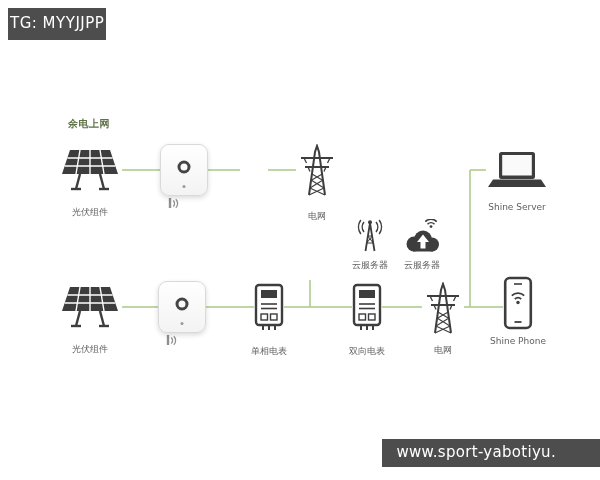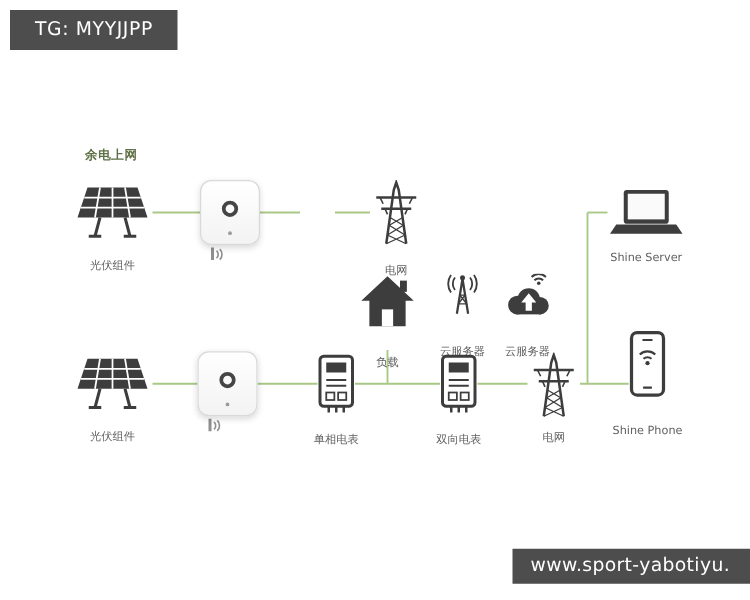--- a/index.html
+++ b/index.html
@@ -16,35 +16,35 @@
   }
   .stage{
     position:relative;width:600px;height:480px;background:#fff;overflow:hidden;
   }
   .connectors{position:absolute;left:0;top:0;}
   .wires line{stroke:var(--connector-line);stroke-width:1.5;}
   .badge{
     position:absolute;background:var(--badge-background);color:#fff;
     white-space:nowrap;line-height:1;
   }
-  .badge-tl{left:8px;top:8px;padding:8px 20px 9px;font-size:15px;letter-spacing:.5px;}
-  .badge-br{right:0;bottom:13px;padding:6px 16px 7px 14px;font-size:15px;letter-spacing:.3px;}
+  .badge-tl{left:8px;top:8px;padding:8px 2px 9px;font-size:15px;letter-spacing:.5px;}
+  .badge-br{right:0;bottom:13px;padding:6px 44px 7px 14px;font-size:15px;letter-spacing:.3px;}
   .heading{
     position:absolute;font-size:10px;font-weight:700;color:var(--heading-text);
     letter-spacing:.5px;white-space:nowrap;
   }
   .node{
     position:absolute;display:flex;flex-direction:column;align-items:center;justify-content:center;
   }
   .node .icon{color:var(--icon-dark);flex:none;}
   .nlabel{
     margin-top:14px;font-size:9px;color:var(--label-text);white-space:nowrap;
     width:max-content;
   }
-  .nlabel.tight{margin-top:22px;}
+  .nlabel.tight{margin-top:6px;}
   .nlabel.mid{margin-top:10px;}
   .inverter{position:absolute;width:48px;display:flex;flex-direction:column;align-items:center;}
   .inverter-body{
     width:48px;height:52px;background:linear-gradient(#ffffff,#f3f3f3);
     border:1px solid #d9d9d9;border-radius:9px;
     box-shadow:0 2px 5px rgba(0,0,0,.15);position:relative;
   }
   .inverter-ring{
     position:absolute;left:50%;top:44%;transform:translate(-50%,-50%);
     width:13px;height:13px;border:3.5px solid #454545;border-radius:50%;
@@ -124,30 +124,20 @@
         <path d="M13 51 L19 8 L21 2 L23 8 L29 51" stroke-width="2"></path>
         <line x1="5" y1="14" x2="37" y2="14" stroke-width="2"></line>
         <line x1="9" y1="23" x2="33" y2="23" stroke-width="2"></line>
         <path d="M8 14 L10.5 19 M34 14 L31.5 19 M12 23 L14 27.5 M30 23 L28 27.5" stroke-width="1.3"></path>
         <path d="M16 30 L26.2 36 M26.2 30 L15.8 36 M15 36 L28 44 M27 36 L14 44 M13.9 44 L29 51 M28.1 44 L13 51" stroke-width="1.1"></path>
       </g>
     </svg>
     <div class="nlabel">电网</div>
   </div>
 
-  <div class="node" style="left:288px;top:220px;width:44px">
-    <svg class="icon" width="44" height="42" viewBox="0 0 44 42">
-      <g fill="currentColor">
-        <path d="M22 1 L43 20.5 L36.5 20.5 L36.5 41 L7.5 41 L7.5 20.5 L1 20.5 Z"></path>
-        <rect x="32" y="4.5" width="5.5" height="9"></rect>
-      </g>
-      <rect x="17.5" y="27.5" width="9" height="13.5" fill="#fff"></rect>
-    </svg>
-    <div class="nlabel tight">负载</div>
-  </div>
 
   <div class="node" style="left:356px;top:219px;width:28px">
     <svg class="icon" width="28" height="34" viewBox="0 0 28 34">
       <g stroke="currentColor" fill="none">
         <path d="M14 4 L9.5 32 M14 4 L18.5 32" stroke-width="1.8"></path>
         <path d="M11.9 17 L16.1 17 M10.8 24 L17.2 24 M11.9 17 L17.2 24 M16.1 17 L10.8 24" stroke-width="1"></path>
         <path d="M8 3 a8 8 0 0 0 0 10" stroke-width="1.5"></path>
         <path d="M4.8 1 a12 12 0 0 0 0 14" stroke-width="1.5"></path>
         <path d="M20 3 a8 8 0 0 1 0 10" stroke-width="1.5"></path>
         <path d="M23.2 1 a12 12 0 0 1 0 14" stroke-width="1.5"></path>
@@ -177,21 +167,21 @@
 
   <div class="node" style="left:486px;top:150px;width:62px">
     <svg class="icon" width="62" height="42" viewBox="0 0 62 42">
       <rect x="13" y="2" width="36" height="27" rx="2.5" fill="currentColor"></rect>
       <rect x="16.2" y="5" width="29.6" height="20.5" fill="#fafafa"></rect>
       <path d="M7 29.5 L55 29.5 L60 37 L2 37 Z" fill="currentColor"></path>
     </svg>
     <div class="nlabel mid">Shine Server</div>
   </div>
 
-  <div class="node" style="left:503px;top:264px;width:30px">
+  <div class="node" style="left:503px;top:276px;width:30px">
     <svg class="icon" width="30" height="54" viewBox="0 0 30 54">
       <rect x="2.2" y="2" width="25.6" height="50" rx="4.5" fill="#fff" stroke="currentColor" stroke-width="2.6"></rect>
       <line x1="11" y1="8" x2="19" y2="8" stroke="currentColor" stroke-width="1.6"></line>
       <path d="M8.8 19.6 a9 9 0 0 1 12.4 0" stroke="currentColor" stroke-width="1.8" fill="none"></path>
       <path d="M11.8 23 a5 5 0 0 1 6.4 0" stroke="currentColor" stroke-width="1.8" fill="none"></path>
       <circle cx="15" cy="26.5" r="1.7" fill="currentColor"></circle>
       <line x1="11.5" y1="46" x2="18.5" y2="46" stroke="currentColor" stroke-width="1.8"></line>
     </svg>
     <div class="nlabel tight">Shine Phone</div>
   </div>

